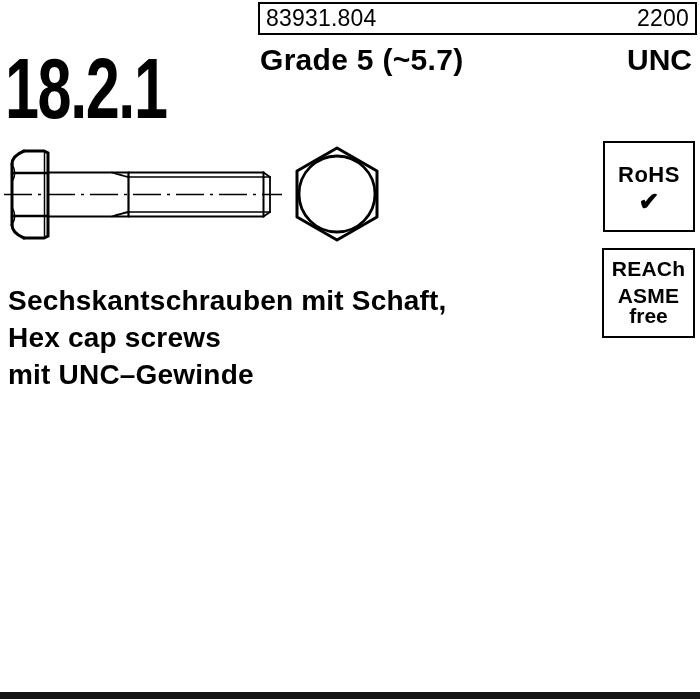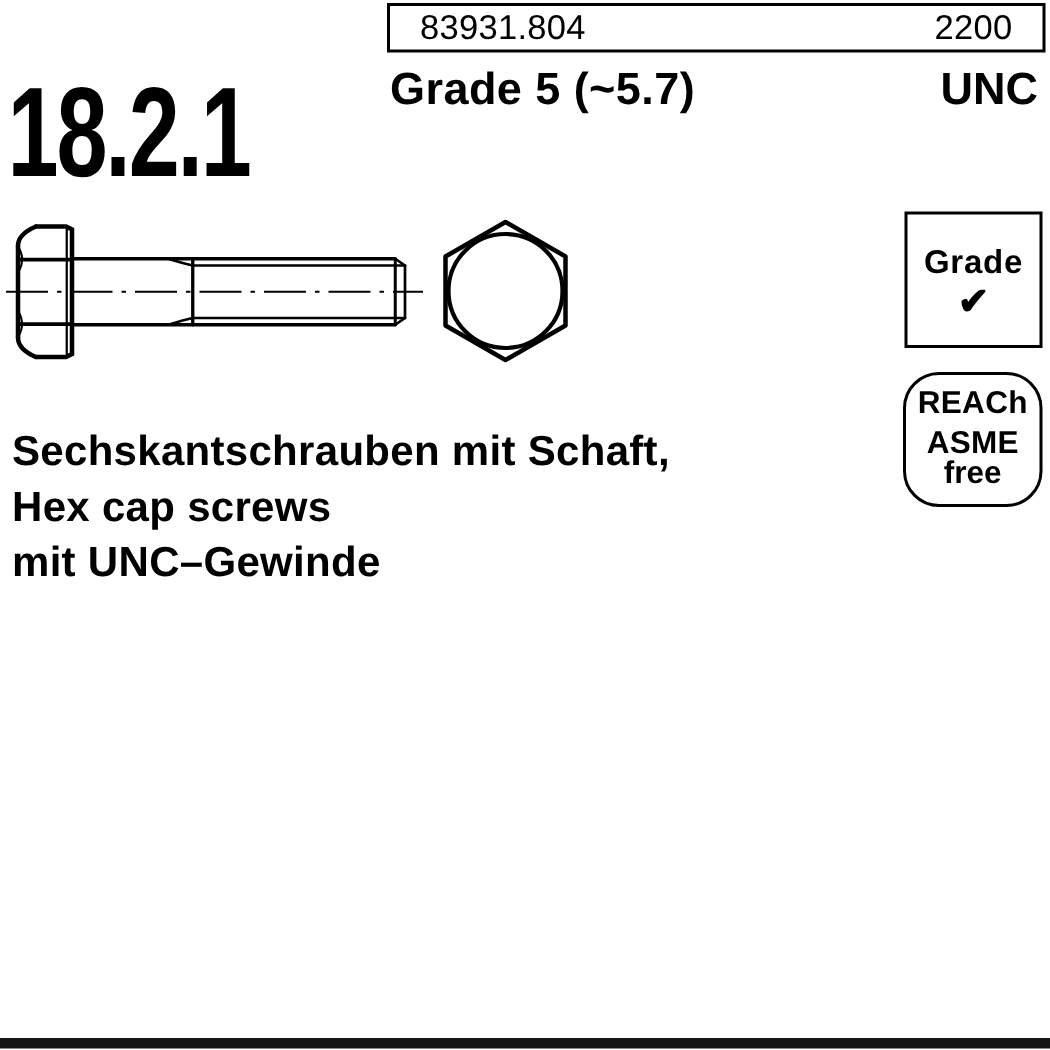--- a/index.html
+++ b/index.html
@@ -6,21 +6,21 @@
   .page{
     position:relative;width:700px;height:700px;background:#ffffff;
     font-family:"Liberation Sans",sans-serif;color:#000;overflow:hidden;
   }
   
   .hdr-box{
     position:absolute;top:2px;height:33px;border:2px solid #000;box-sizing:border-box;
     display:flex;align-items:center;font-size:23px;letter-spacing:0.2px;
   }
   .hdr-standard{left:2px;width:246px;padding-left:6px;}
-  .hdr-article{left:258px;width:439px;justify-content:space-between;padding:0 20px;}
+  .hdr-article{left:258px;width:439px;justify-content:space-between;padding:0 6px;}
   
   .section-number{
     position:absolute;left:5px;top:46px;font-size:85px;line-height:85px;font-weight:bold;
     letter-spacing:-2px;transform:scaleX(0.72);transform-origin:left top;white-space:nowrap;
   }
   .grade{
     position:absolute;left:260px;top:45px;font-size:30px;line-height:30px;font-weight:bold;
     letter-spacing:0.3px;white-space:nowrap;
   }
   .unc{
@@ -29,21 +29,21 @@
   
   .drawing{position:absolute;left:0;top:138px;}
   
   .badge{
     position:absolute;border:2.5px solid #000;box-sizing:border-box;text-align:center;
     font-weight:bold;
   }
   .badge-rohs{left:603px;top:141px;width:92px;height:91px;}
   .badge-rohs .rohs-label{margin-top:20px;font-size:22px;line-height:24px;letter-spacing:0.5px;}
   .badge-rohs .rohs-check{font-size:25px;line-height:28px;}
-  .badge-reach{left:602px;top:248px;width:93px;height:90px;border-radius:24px;}
+  .badge-reach{left:602px;top:248px;width:93px;height:90px;}
   .badge-reach .reach-l1{margin-top:8px;font-size:21px;line-height:22px;letter-spacing:0.2px;}
   .badge-reach .reach-l2{margin-top:6px;font-size:21px;line-height:20px;letter-spacing:0.2px;}
   .badge-reach .reach-l3{font-size:21px;line-height:19px;}
   
   .description{
     position:absolute;left:8px;top:282px;font-size:28px;line-height:37px;font-weight:bold;
     letter-spacing:0.2px;white-space:nowrap;
   }
   
   .footer-bar{position:absolute;left:0;top:692px;width:700px;height:7px;background:#141414;}
@@ -92,21 +92,21 @@
       <path d="M 270 177 L 270 212" stroke-width="1.8"></path>
     </g>
 
     <g>
       <polygon points="337,148 377,171 377,217 337,240 297,217 297,171" stroke-width="3" stroke-linejoin="round"></polygon>
       <circle cx="337" cy="194" r="38" stroke-width="2.8"></circle>
     </g>
   </svg>
 
   <div class="badge badge-rohs">
-    <div class="rohs-label">Grade</div>
+    <div class="rohs-label">RoHS</div>
     <div class="rohs-check">✔</div>
   </div>
   <div class="badge badge-reach">
     <div class="reach-l1">REACh</div>
     <div class="reach-l2">ASME</div>
     <div class="reach-l3">free</div>
   </div>
 
   <div class="description">
     <div>Sechskantschrauben mit Schaft,</div>

